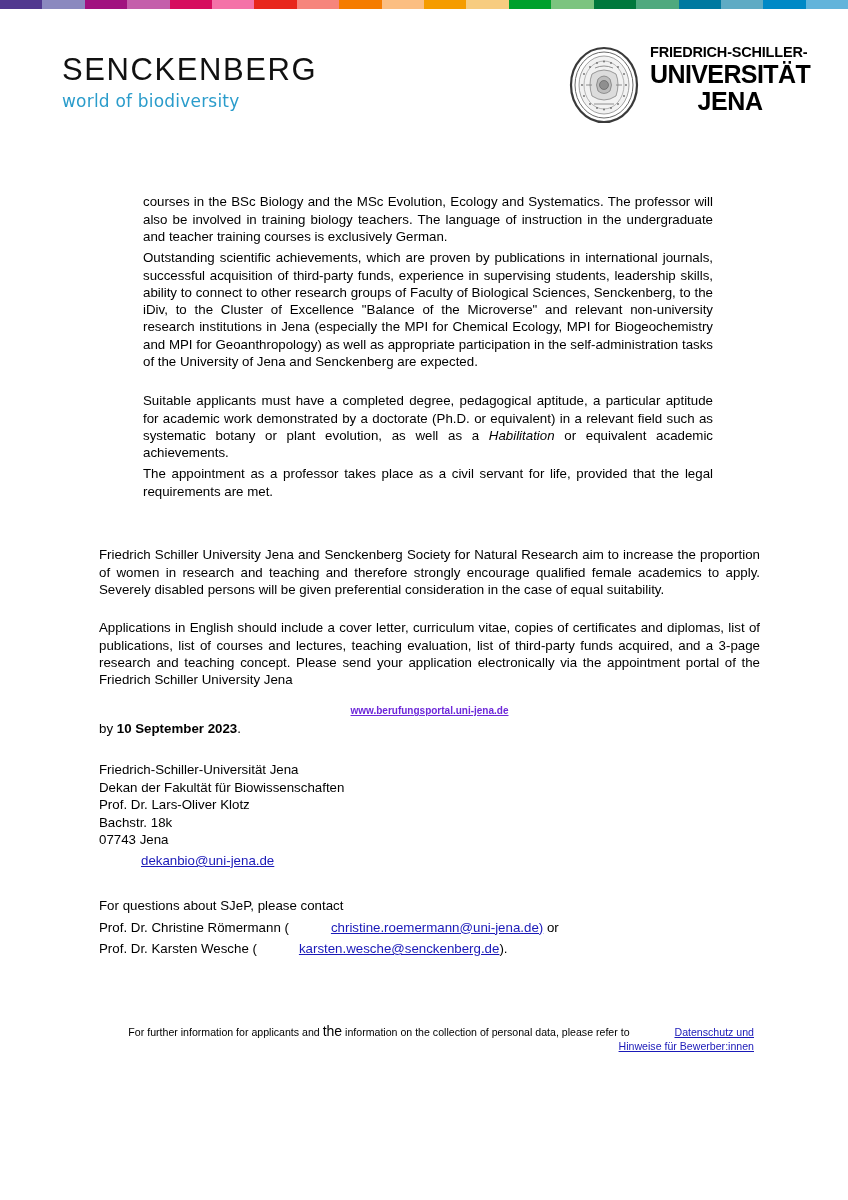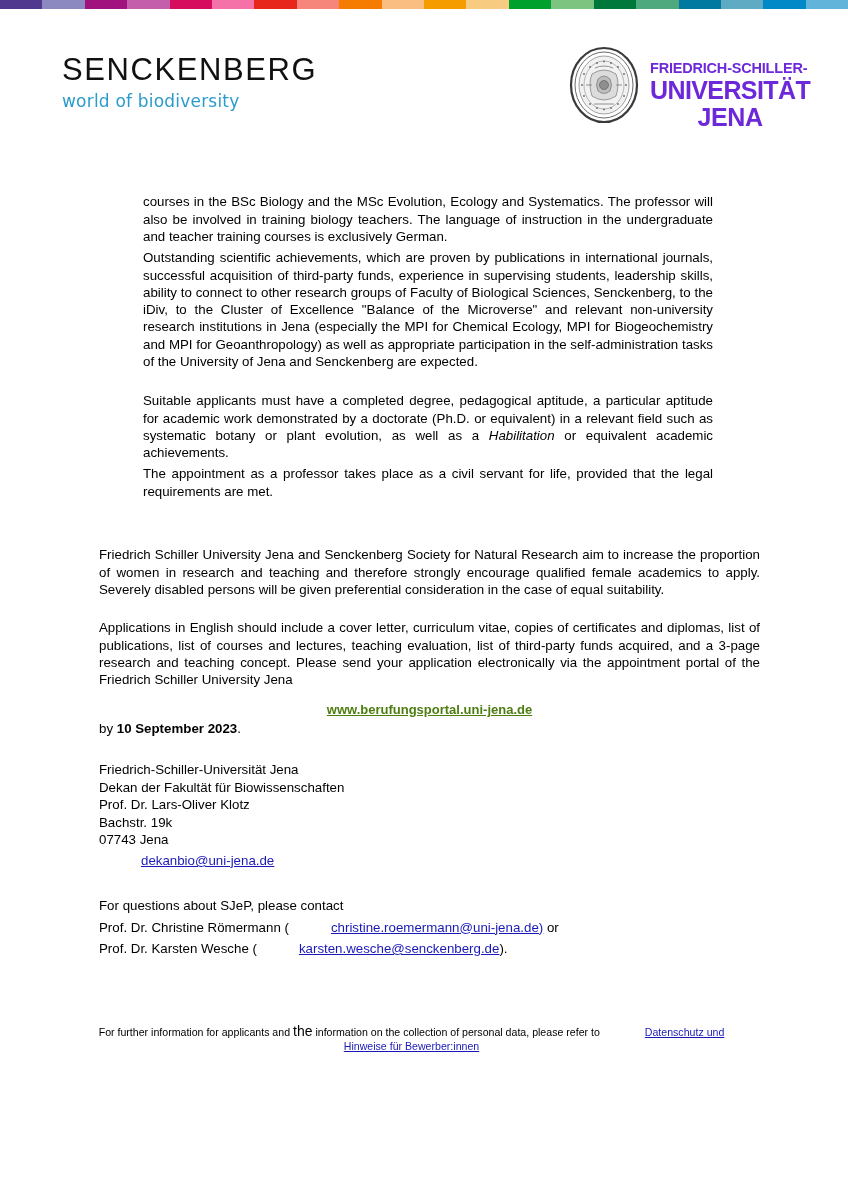--- a/index.html
+++ b/index.html
@@ -73,23 +73,23 @@
   #fsu-seal {
     position: absolute;
     left: 0;
     top: 2px;
     width: 72px;
     height: 78px;
   }
   #fsu-wordmark {
     position: absolute;
     left: 82px;
-    top: 16px;
-    font-family: "Liberation Sans", sans-serif;
-    color: #6d28d9;
+    top: 0;
+    font-family: "Liberation Sans", sans-serif;
+    color: #000000;
     font-weight: 700;
   }
   #fsu-line1 {
     font-size: 14.5px;
     letter-spacing: -0.2px;
     line-height: 1.15;
     white-space: nowrap;
   }
   #fsu-line2 {
     font-size: 25px;
@@ -146,46 +146,46 @@
   }
 
   #portal-link-row {
     position: absolute;
     left: 99px;
     top: 700px;
     width: 661px;
     text-align: center;
   }
   #portal-link {
-    font-size: 13px;
+    font-size: 10px;
     font-weight: 700;
-    color: #4d7c0f;
+    color: #6d28d9;
     text-decoration: underline;
     font-family: "Liberation Sans", sans-serif;
   }
 
   #deadline-row {
     position: absolute;
     left: 99px;
     top: 721px;
     font-size: 13.3px;
     font-family: "Liberation Sans", sans-serif;
   }
   #deadline-date { font-weight: 700; }
 
   #footer-note {
     position: absolute;
-    left: 84px;
+    left: 99px;
     top: 1024px;
     width: 655px;
     font-size: 10.6px;
     line-height: 14px;
     font-family: "Liberation Sans", sans-serif;
     color: #000000;
-    text-align: center;
+    text-align: right;
   }
   #footer-note .big-the {
     font-size: 14px;
   }
 
   .contact-block {
     position: absolute;
     left: 99px;
     font-size: 13.3px;
     line-height: 21.5px;
@@ -287,21 +287,21 @@
   </div>
 
   <div id="deadline-row">
     <span>by </span><span id="deadline-date">10 September 2023</span><span>.</span>
   </div>
 
   <div class="address-block" style="top:761px;">
     <div>Friedrich-Schiller-Universität Jena</div>
     <div>Dekan der Fakultät für Biowissenschaften</div>
     <div>Prof. Dr. Lars-Oliver Klotz</div>
-    <div>Bachstr. 19k</div>
+    <div>Bachstr. 18k</div>
     <div>07743 Jena</div>
     <div style="margin-top:3px;">
       <a class="doclink" href="#">dekanbio@uni-jena.de</a>
     </div>
   </div>
 
   <div class="contact-block" style="top:895px;">
     <div>For questions about SJeP, please contact</div>
     <div class="nowrap"><span>Prof. Dr. Christine Römermann (</span><a class="doclink" href="#">christine.roemermann@uni-jena.de)</a><span> or</span></div>
     <div class="nowrap"><span>Prof. Dr. Karsten Wesche (</span><a class="doclink" href="#">karsten.wesche@senckenberg.de</a><span>).</span></div>

